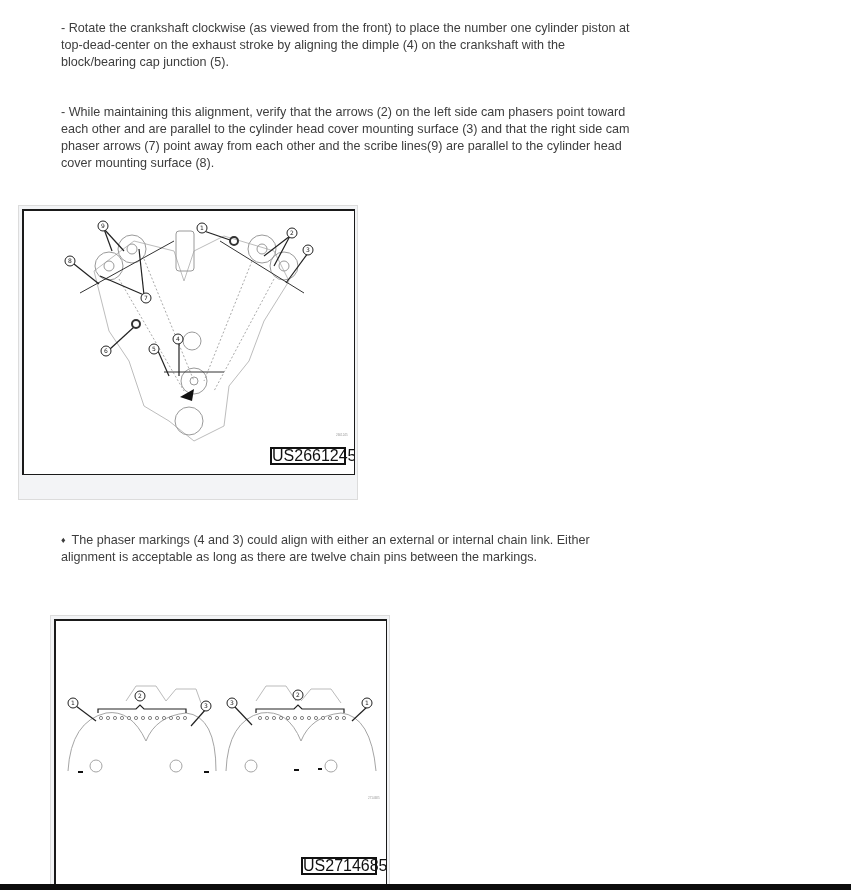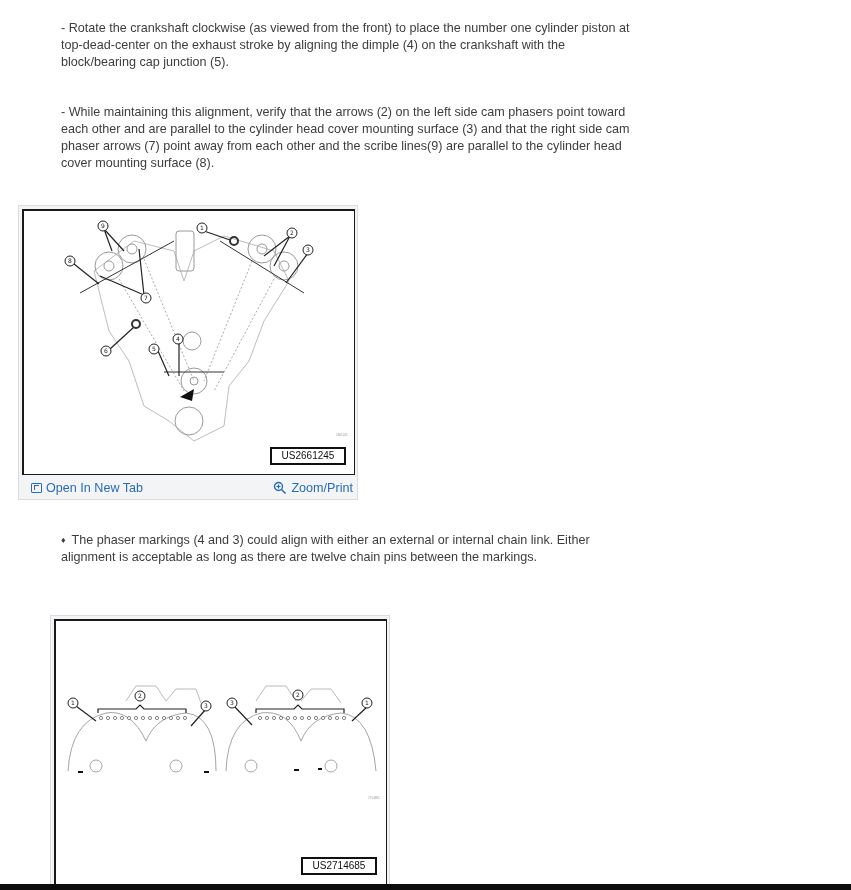--- a/index.html
+++ b/index.html
@@ -9,21 +9,21 @@
   #p1 { top: 20px; }
   #p2 { top: 104px; }
   #p3 { top: 532px; width: 560px; }
   .figure { position: absolute; left: 18px; width: 340px; background: #f3f4f6; border: 1px solid #dcdcdc; }
   #fig1 { top: 205px; height: 295px; }
   #fig2 { top: 615px; height: 275px; margin-left: 32px; }
   .frame { position: absolute; left: 3px; top: 3px; width: 333px; background: #fff; border: 1px solid #1a1a1a; border-top-width: 2px; border-left-width: 2px; overflow: hidden; }
   #fig1 .frame { height: 266px; }
   #fig2 .frame { height: 270px; }
   .frame svg { position: absolute; left: 0; top: 0; }
-  .ref-box { position: absolute; border: 2px solid #111; background: #fff; font-size: 10px; color: #111; text-align: center; line-height: 14px; width: 76px; height: 18px; }
+  .ref-box { position: absolute; border: 2px solid #111; background: #fff; font-size: 16px; color: #111; text-align: center; line-height: 14px; width: 76px; height: 18px; }
   #fig1 .ref-box { left: 246px; top: 236px; }
   #fig2 .ref-box { left: 245px; top: 236px; }
   .tiny-code { position: absolute; font-size: 3px; color: #999; }
   .fig-footer { position: absolute; left: 0; top: 270px; width: 338px; height: 24px; display: flex; justify-content: space-between; align-items: center; padding: 0 4px 0 12px; }
   .fig-link { display: flex; align-items: center; gap: 4px; font-size: 12.6px; color: #2a6db5; cursor: pointer; }
   .icon-box { width: 11px; height: 10px; border: 1.5px solid #2a6db5; position: relative; border-radius: 1px; }
   .icon-box::after { content: ""; position: absolute; left: 2px; top: 1px; width: 4px; height: 4px; border-left: 1.5px solid #2a6db5; border-top: 1.5px solid #2a6db5; }
   .bottom-bar { position: absolute; left: 0; top: 884px; width: 851px; height: 6px; background: #0d0d0d; }
   .bullet { display: inline-block; margin-right: 6px; font-size: 9px; vertical-align: 1px; }
 </style>
@@ -118,35 +118,20 @@
             <text x="130" y="140" fill="#222" stroke="none">5</text>
           </g>
         <g>
             <circle cx="154" cy="128" r="5"></circle>
             <text x="154" y="130" fill="#222" stroke="none">4</text>
           </g>
       </g>
     </svg>
     <span class="tiny-code" style="left:312px;top:222px;">2661245</span>
     <div class="ref-box">US2661245</div>
-  </div>
-  <div class="fig-footer">
-    <div class="fig-link">
-      <span class="icon-box"></span>
-      <span>Open In New Tab</span>
-    </div>
-    <div class="fig-link">
-      <svg width="14" height="14" viewBox="0 0 14 14">
-        <circle cx="5.5" cy="5.5" r="4" fill="none" stroke="#2a6db5" stroke-width="1.4"></circle>
-        <line x1="8.5" y1="8.5" x2="12.5" y2="12.5" stroke="#2a6db5" stroke-width="1.6"></line>
-        <line x1="3.5" y1="5.5" x2="7.5" y2="5.5" stroke="#2a6db5" stroke-width="1.2"></line>
-        <line x1="5.5" y1="3.5" x2="5.5" y2="7.5" stroke="#2a6db5" stroke-width="1.2"></line>
-      </svg>
-      <span>Zoom/Print</span>
-    </div>
   </div>
 </div>
 
 <div class="para" id="p3">
   <span class="bullet">♦</span><span>The phaser markings (4 and 3) could align with either an external or internal chain link. Either alignment is acceptable as long as there are twelve chain pins between the markings.</span>
 </div>
 
 <div class="figure" id="fig2">
   <div class="frame">
     <svg width="333" height="266" viewBox="0 0 333 266">

